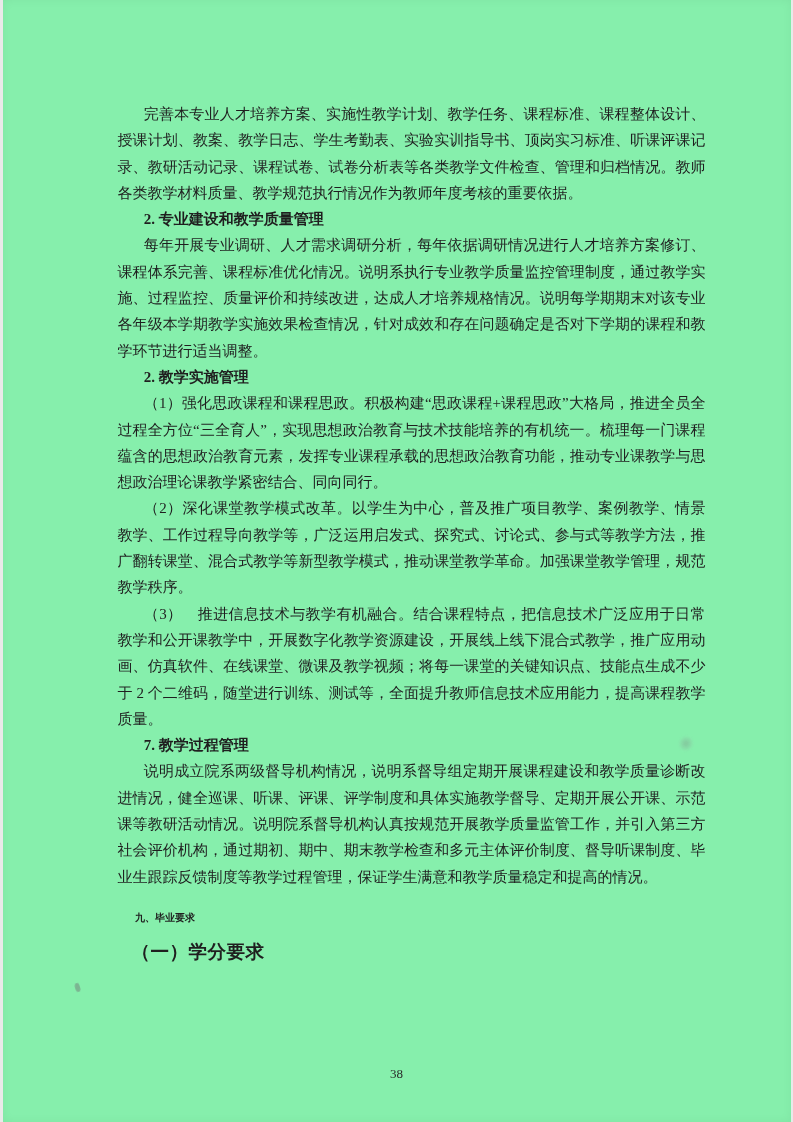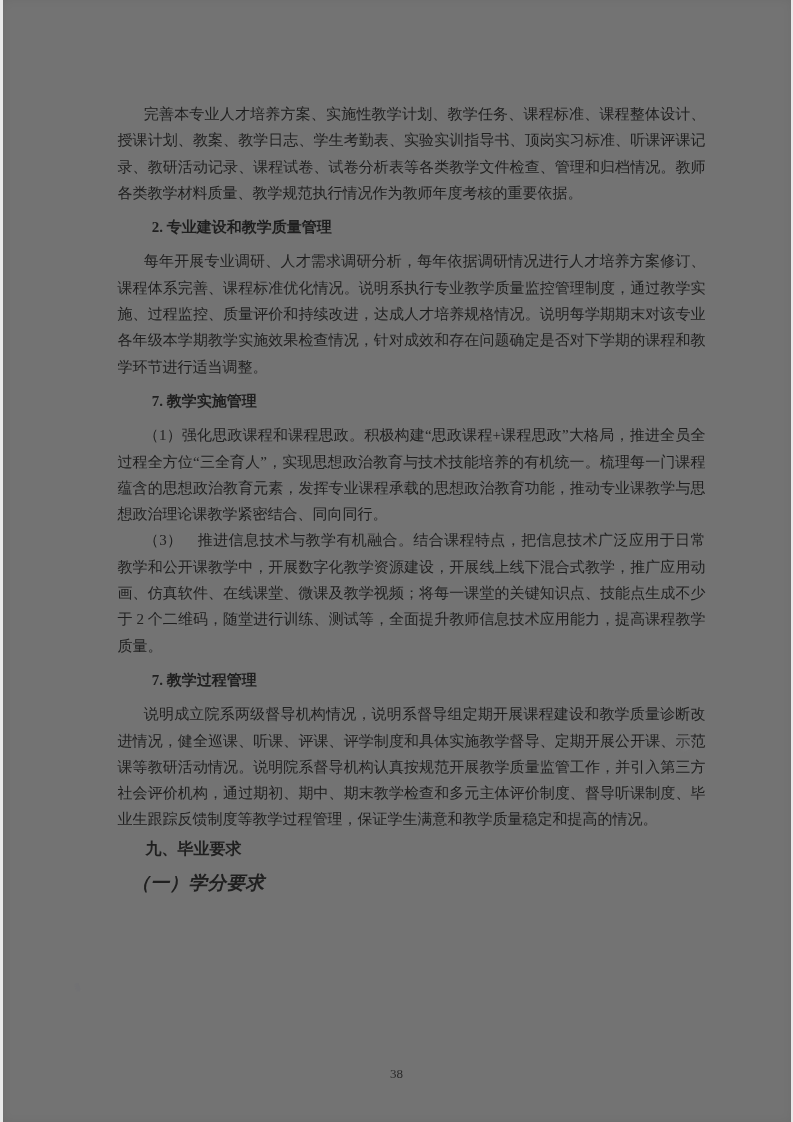--- a/index.html
+++ b/index.html
@@ -5,59 +5,58 @@
   html, body {
     margin: 0;
     padding: 0;
     background: #e9e9e9;
   }
   .page {
     position: relative;
     width: 788px;
     height: 1122px;
     margin: 0 auto;
-    background: #737373;
+    background: #86efac;
     box-shadow: inset 0 0 10px rgba(0,0,0,0.05);
     font-family: "Liberation Serif", "DejaVu Serif", serif;
     color: #1f1f1f;
     overflow: hidden;
   }
   .content {
     position: absolute;
     left: 115px;
     top: 101px;
     width: 588px;
     font-size: 15px;
     line-height: 26.3px;
     text-align: justify;
     text-justify: inter-ideograph;
   }
   .para {
     margin: 0;
     text-indent: 1.75em;
   }
   .h-num {
-    margin: 8px;
+    margin: 0;
     text-indent: 1.75em;
     font-weight: bold;
     font-size: 15px;
   }
   .h-section {
-    margin: 3px 0 0 0;
+    margin: 15px 0 0 0;
     text-indent: 1.75em;
     font-weight: bold;
-    font-size: 16px;
+    font-size: 10px;
   }
   .h-sub {
     margin: 8px 0 5px 0;
     text-indent: 0.75em;
     font-weight: bold;
     font-size: 18.5px;
     letter-spacing: 0.5px;
-    font-style: italic;
   }
   .page-number {
     position: absolute;
     top: 1066px;
     left: 0;
     width: 100%;
     text-align: center;
     font-size: 13px;
     color: #2a2a2a;
   }
@@ -84,22 +83,23 @@
   }
 </style>
 </head>
 <body>
 
 <div class="page">
   <div class="content">
     <p class="para">完善本专业人才培养方案、实施性教学计划、教学任务、课程标准、课程整体设计、授课计划、教案、教学日志、学生考勤表、实验实训指导书、顶岗实习标准、听课评课记录、教研活动记录、课程试卷、试卷分析表等各类教学文件检查、管理和归档情况。教师各类教学材料质量、教学规范执行情况作为教师年度考核的重要依据。</p>
     <p class="h-num">2. 专业建设和教学质量管理</p>
     <p class="para">每年开展专业调研、人才需求调研分析，每年依据调研情况进行人才培养方案修订、课程体系完善、课程标准优化情况。说明系执行专业教学质量监控管理制度，通过教学实施、过程监控、质量评价和持续改进，达成人才培养规格情况。说明每学期期末对该专业各年级本学期教学实施效果检查情况，针对成效和存在问题确定是否对下学期的课程和教学环节进行适当调整。</p>
-    <p class="h-num">7. 教学实施管理</p>
+    <p class="h-num">2. 教学实施管理</p>
     <p class="para">（1）强化思政课程和课程思政。积极构建“思政课程+课程思政”大格局，推进全员全过程全方位“三全育人”，实现思想政治教育与技术技能培养的有机统一。梳理每一门课程蕴含的思想政治教育元素，发挥专业课程承载的思想政治教育功能，推动专业课教学与思想政治理论课教学紧密结合、同向同行。</p>
+    <p class="para">（2）深化课堂教学模式改革。以学生为中心，普及推广项目教学、案例教学、情景教学、工作过程导向教学等，广泛运用启发式、探究式、讨论式、参与式等教学方法，推广翻转课堂、混合式教学等新型教学模式，推动课堂教学革命。加强课堂教学管理，规范教学秩序。</p>
     <p class="para">（3）　推进信息技术与教学有机融合。结合课程特点，把信息技术广泛应用于日常教学和公开课教学中，开展数字化教学资源建设，开展线上线下混合式教学，推广应用动画、仿真软件、在线课堂、微课及教学视频；将每一课堂的关键知识点、技能点生成不少于 2 个二维码，随堂进行训练、测试等，全面提升教师信息技术应用能力，提高课程教学质量。</p>
     <p class="h-num">7. 教学过程管理</p>
     <p class="para">说明成立院系两级督导机构情况，说明系督导组定期开展课程建设和教学质量诊断改进情况，健全巡课、听课、评课、评学制度和具体实施教学督导、定期开展公开课、示范课等教研活动情况。说明院系督导机构认真按规范开展教学质量监管工作，并引入第三方社会评价机构，通过期初、期中、期末教学检查和多元主体评价制度、督导听课制度、毕业生跟踪反馈制度等教学过程管理，保证学生满意和教学质量稳定和提高的情况。</p>
     <p class="h-section">九、毕业要求</p>
     <p class="h-sub">（一）学分要求</p>
   </div>
 
   <div class="page-number">38</div>
 
   <div class="artifact-smudge"></div>

